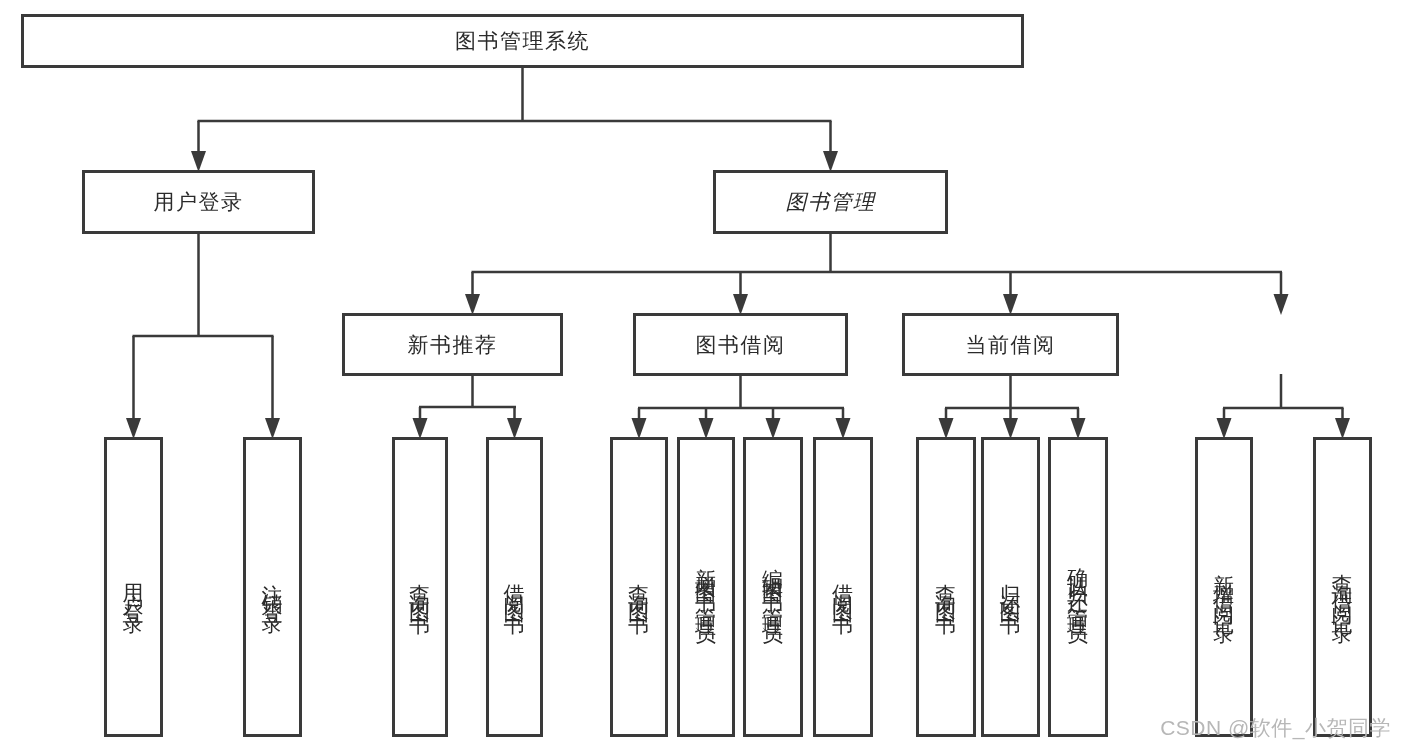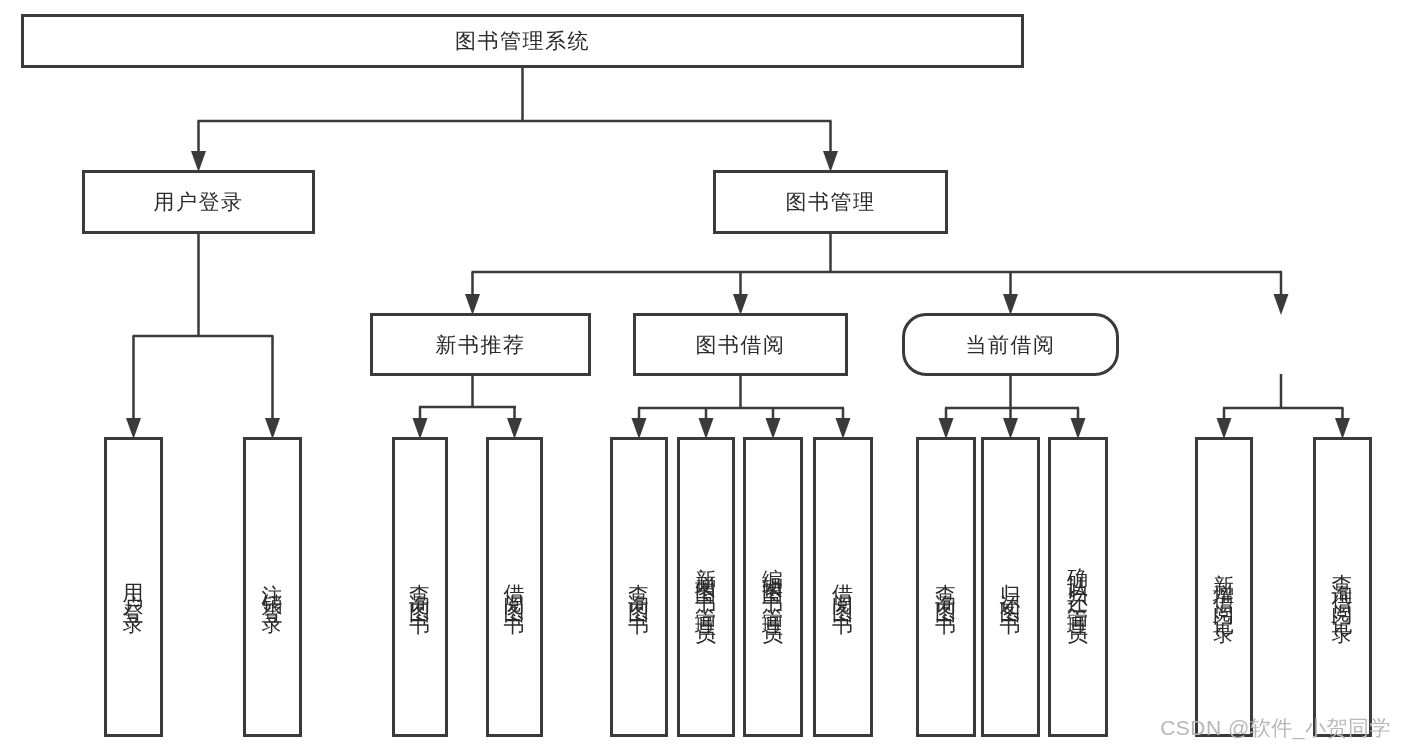--- a/index.html
+++ b/index.html
@@ -83,31 +83,31 @@
     </g>
   </svg>
 
   <div class="box h" style="left:21px;top:14px;width:1003px;height:54px;">
     <span>图书管理系统</span>
   </div>
 
   <div class="box h" style="left:82px;top:170px;width:233px;height:64px;">
     <span>用户登录</span>
   </div>
-  <div class="box h" style="left:713px;top:170px;width:235px;height:64px;">
+  <div class="box h" style="left:713px;top:170px;width:235px;height:64px;font-style:italic;">
     <span>图书管理</span>
   </div>
 
-  <div class="box h" style="left:370px;top:313px;width:221px;height:63px;">
+  <div class="box h" style="left:342px;top:313px;width:221px;height:63px;">
     <span>新书推荐</span>
   </div>
   <div class="box h" style="left:633px;top:313px;width:215px;height:63px;text-align:center;">
     <span>图书借阅</span>
   </div>
-  <div class="box h" style="left:902px;top:313px;width:217px;height:63px;border-radius:24px;">
+  <div class="box h" style="left:902px;top:313px;width:217px;height:63px;">
     <span>当前借阅</span>
   </div>
 
   <div class="box v" style="left:104px;top:437px;width:59px;height:300px;">
     <span>用户登录</span>
   </div>
   <div class="box v" style="left:243px;top:437px;width:59px;height:300px;">
     <span>注销登录</span>
   </div>
 

